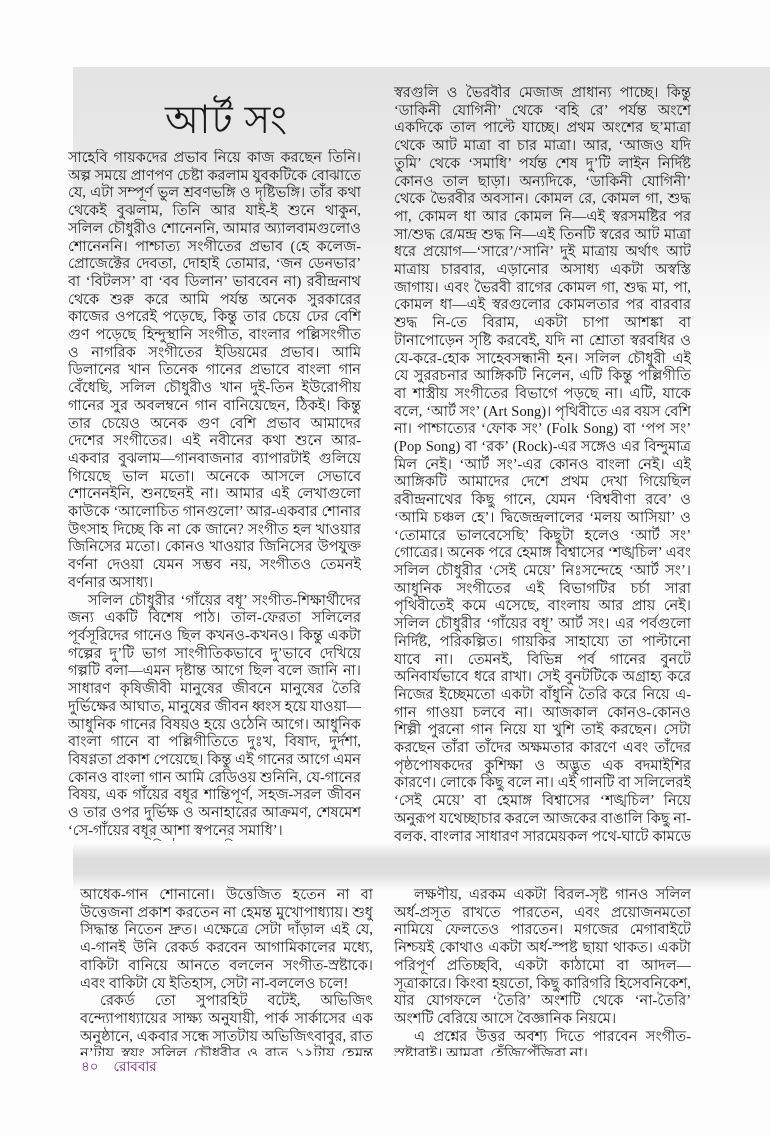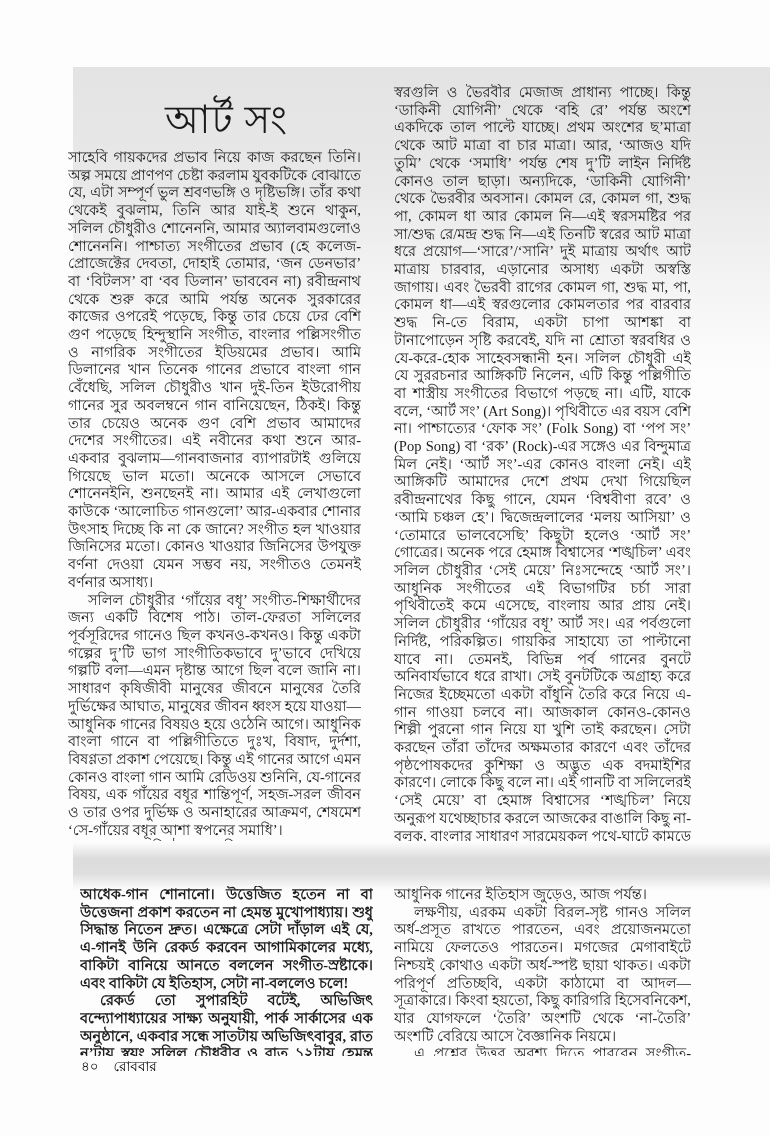--- a/index.html
+++ b/index.html
@@ -25,25 +25,25 @@
   }
   .col {
     position:absolute; overflow:hidden;
     font-size:14.5px; line-height:17.7px; text-align:justify;
     color:#1c1c1c;
   }
   .col p { margin:0; padding:0; }
   .col p.indent { text-indent:20px; }
   .col-upper-left  { left:68px;  top:149px; width:293px; height:692px; }
   .col-upper-right { left:394px; top:84px;  width:297px; height:757px; }
-  .col-lower-left  { left:80px;  top:886px; width:293px; height:170px;font-weight:bold; }
+  .col-lower-left  { left:80px;  top:886px; width:293px; height:170px; }
   .col-lower-right { left:394px; top:886px; width:297px; height:170px; }
   .footer {
     position:absolute; left:81px; top:1056px;
-    font-size:13.5px; color:#000000;
+    font-size:13.5px; color:#701a75;
     font-family:"Liberation Serif","DejaVu Serif",serif;
   }
   .footer .num { display:inline-block; margin-right:15px; }
 </style>
 </head>
 <body>
 
 <div class="page">
 
   <div class="tint-top"></div>
@@ -61,21 +61,20 @@
     <p>স্বরগুলি ও ভৈরবীর মেজাজ প্রাধান্য পাচ্ছে। কিন্তু ‘ডাকিনী যোগিনী’ থেকে ‘বহি রে’ পর্যন্ত অংশে একদিকে তাল পাল্টে যাচ্ছে। প্রথম অংশের ছ’মাত্রা থেকে আট মাত্রা বা চার মাত্রা। আর, ‘আজও যদি তুমি’ থেকে ‘সমাধি’ পর্যন্ত শেষ দু’টি লাইন নির্দিষ্ট কোনও তাল ছাড়া। অন্যদিকে, ‘ডাকিনী যোগিনী’ থেকে ভৈরবীর অবসান। কোমল রে, কোমল গা, শুদ্ধ পা, কোমল ধা আর কোমল নি—এই স্বরসমষ্টির পর সা/শুদ্ধ রে/মন্দ্র শুদ্ধ নি—এই তিনটি স্বরের আট মাত্রা ধরে প্রয়োগ—‘সারে’/‘সানি’ দুই মাত্রায় অর্থাৎ আট মাত্রায় চারবার, এড়ানোর অসাধ্য একটা অস্বস্তি জাগায়। এবং ভৈরবী রাগের কোমল গা, শুদ্ধ মা, পা, কোমল ধা—এই স্বরগুলোর কোমলতার পর বারবার শুদ্ধ নি-তে বিরাম, একটা চাপা আশঙ্কা বা টানাপোড়েন সৃষ্টি করবেই, যদি না শ্রোতা স্বরবধির ও যে-করে-হোক সাহেবসন্ধানী হন। সলিল চৌধুরী এই যে সুররচনার আঙ্গিকটি নিলেন, এটি কিন্তু পল্লিগীতি বা শাস্ত্রীয় সংগীতের বিভাগে পড়ছে না। এটি, যাকে বলে, ‘আর্ট সং’ (Art Song)। পৃথিবীতে এর বয়স বেশি না। পাশ্চাত্যের ‘ফোক সং’ (Folk Song) বা ‘পপ সং’ (Pop Song) বা ‘রক’ (Rock)-এর সঙ্গেও এর বিন্দুমাত্র মিল নেই। ‘আর্ট সং’-এর কোনও বাংলা নেই। এই আঙ্গিকটি আমাদের দেশে প্রথম দেখা গিয়েছিল রবীন্দ্রনাথের কিছু গানে, যেমন ‘বিশ্ববীণা রবে’ ও ‘আমি চঞ্চল হে’। দ্বিজেন্দ্রলালের ‘মলয় আসিয়া’ ও ‘তোমারে ভালবেসেছি’ কিছুটা হলেও ‘আর্ট সং’ গোত্রের। অনেক পরে হেমাঙ্গ বিশ্বাসের ‘শঙ্খচিল’ এবং সলিল চৌধুরীর ‘সেই মেয়ে’ নিঃসন্দেহে ‘আর্ট সং’। আধুনিক সংগীতের এই বিভাগটির চর্চা সারা পৃথিবীতেই কমে এসেছে, বাংলায় আর প্রায় নেই। সলিল চৌধুরীর ‘গাঁয়ের বধূ’ আর্ট সং। এর পর্বগুলো নির্দিষ্ট, পরিকল্পিত। গায়কির সাহায্যে তা পাল্টানো যাবে না। তেমনই, বিভিন্ন পর্ব গানের বুনটে অনিবার্যভাবে ধরে রাখা। সেই বুনটটিকে অগ্রাহ্য করে নিজের ইচ্ছেমতো একটা বাঁধুনি তৈরি করে নিয়ে এ-গান গাওয়া চলবে না। আজকাল কোনও-কোনও শিল্পী পুরনো গান নিয়ে যা খুশি তাই করছেন। সেটা করছেন তাঁরা তাঁদের অক্ষমতার কারণে এবং তাঁদের পৃষ্ঠপোষকদের কুশিক্ষা ও অদ্ভুত এক বদমাইশির কারণে। লোকে কিছু বলে না। এই গানটি বা সলিলেরই ‘সেই মেয়ে’ বা হেমাঙ্গ বিশ্বাসের ‘শঙ্খচিল’ নিয়ে অনুরূপ যথেচ্ছাচার করলে আজকের বাঙালি কিছু না-বলুক, বাংলার সাধারণ সারমেয়কুল পথে-ঘাটে কামড়ে দিতে পারেন!</p>
 
   </div>
 
   <div class="col col-lower-left">
     <p>আধেক-গান শোনানো। উত্তেজিত হতেন না বা উত্তেজনা প্রকাশ করতেন না হেমন্ত মুখোপাধ্যায়। শুধু সিদ্ধান্ত নিতেন দ্রুত। এক্ষেত্রে সেটা দাঁড়াল এই যে, এ-গানই উনি রেকর্ড করবেন আগামিকালের মধ্যে, বাকিটা বানিয়ে আনতে বললেন সংগীত-স্রষ্টাকে। এবং বাকিটা যে ইতিহাস, সেটা না-বললেও চলে!</p>
     <p class="indent">রেকর্ড তো সুপারহিট বটেই, অভিজিৎ বন্দ্যোপাধ্যায়ের সাক্ষ্য অনুযায়ী, পার্ক সার্কাসের এক অনুষ্ঠানে, একবার সন্ধে সাতটায় অভিজিৎবাবুর, রাত ন’টায় স্বয়ং সলিল চৌধুরীর ও রাত ১২টায় হেমন্ত মুখোপাধ্যায়ের কণ্ঠে এই গান মুগ্ধ আগ্রহে শুনেছে মানুষ। রেকর্ডে গানটি দু’-পিঠ জুড়েই থেকেছে। থেকেছে বাংলা</p>
   </div>
 
   <div class="col col-lower-right">
-    <p>আধুনিক গানের ইতিহাস জুড়েও, আজ পর্যন্ত।</p>
     <p class="indent">লক্ষণীয়, এরকম একটা বিরল-সৃষ্ট গানও সলিল অর্ধ-প্রসূত রাখতে পারতেন, এবং প্রয়োজনমতো নামিয়ে ফেলতেও পারতেন। মগজের মেগাবাইটে নিশ্চয়ই কোথাও একটা অর্ধ-স্পষ্ট ছায়া থাকত। একটা পরিপূর্ণ প্রতিচ্ছবি, একটা কাঠামো বা আদল—সূত্রাকারে। কিংবা হয়তো, কিছু কারিগরি হিসেবনিকেশ, যার যোগফলে ‘তৈরি’ অংশটি থেকে ‘না-তৈরি’ অংশটি বেরিয়ে আসে বৈজ্ঞানিক নিয়মে।</p>
     <p class="indent">এ প্রশ্নের উত্তর অবশ্য দিতে পারবেন সংগীত-স্রষ্টারাই। আমরা, হেঁজিপেঁজিরা না।</p>
   </div>
 
   <div class="footer">
     <span class="num">৪০</span><span>রোববার</span>
   </div>
 
 </div>
 

